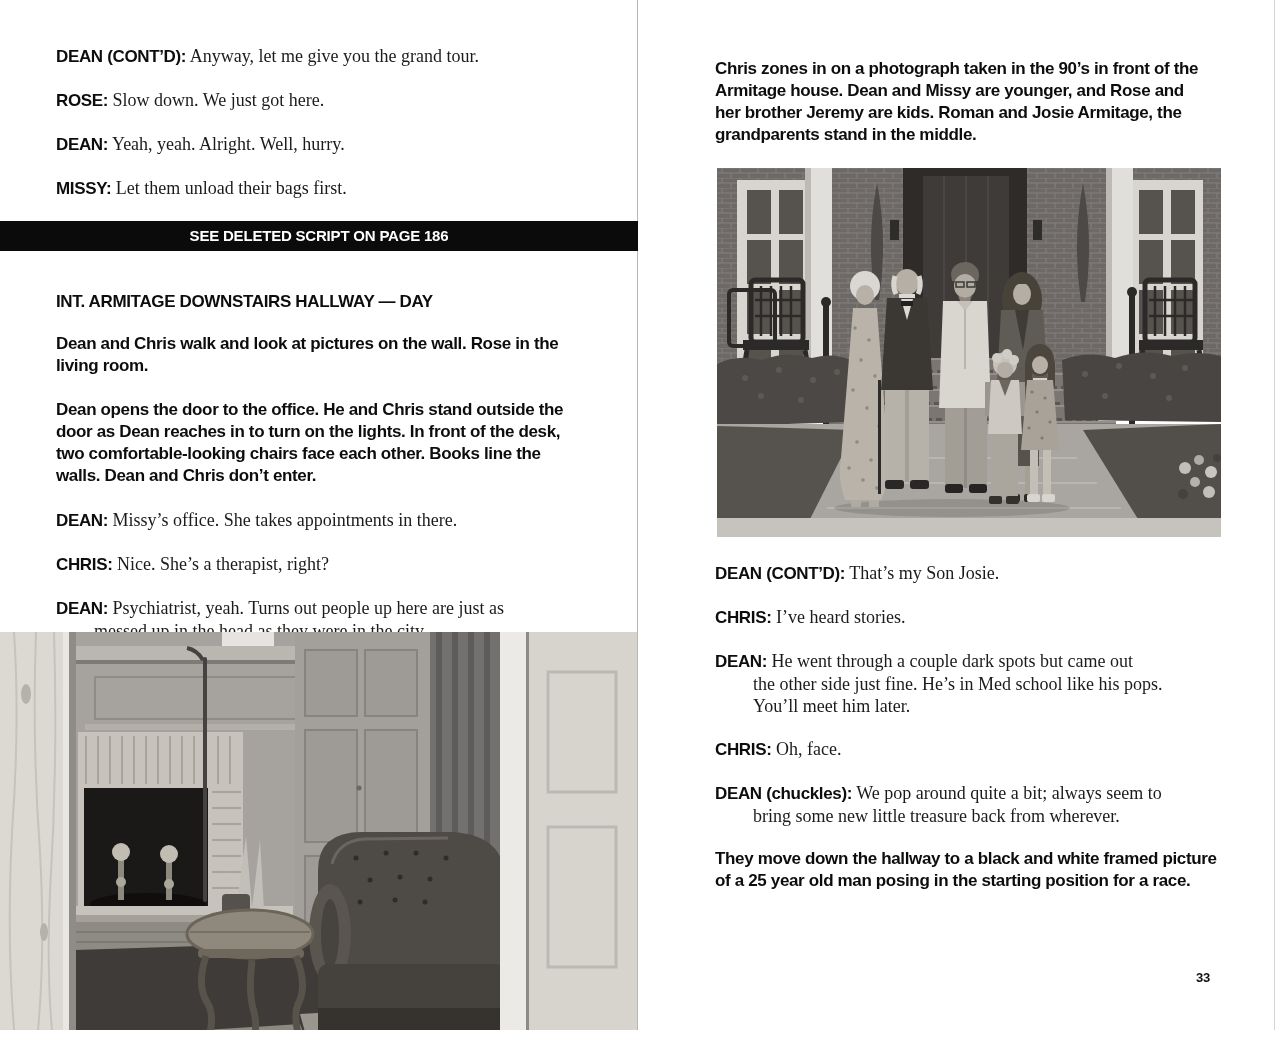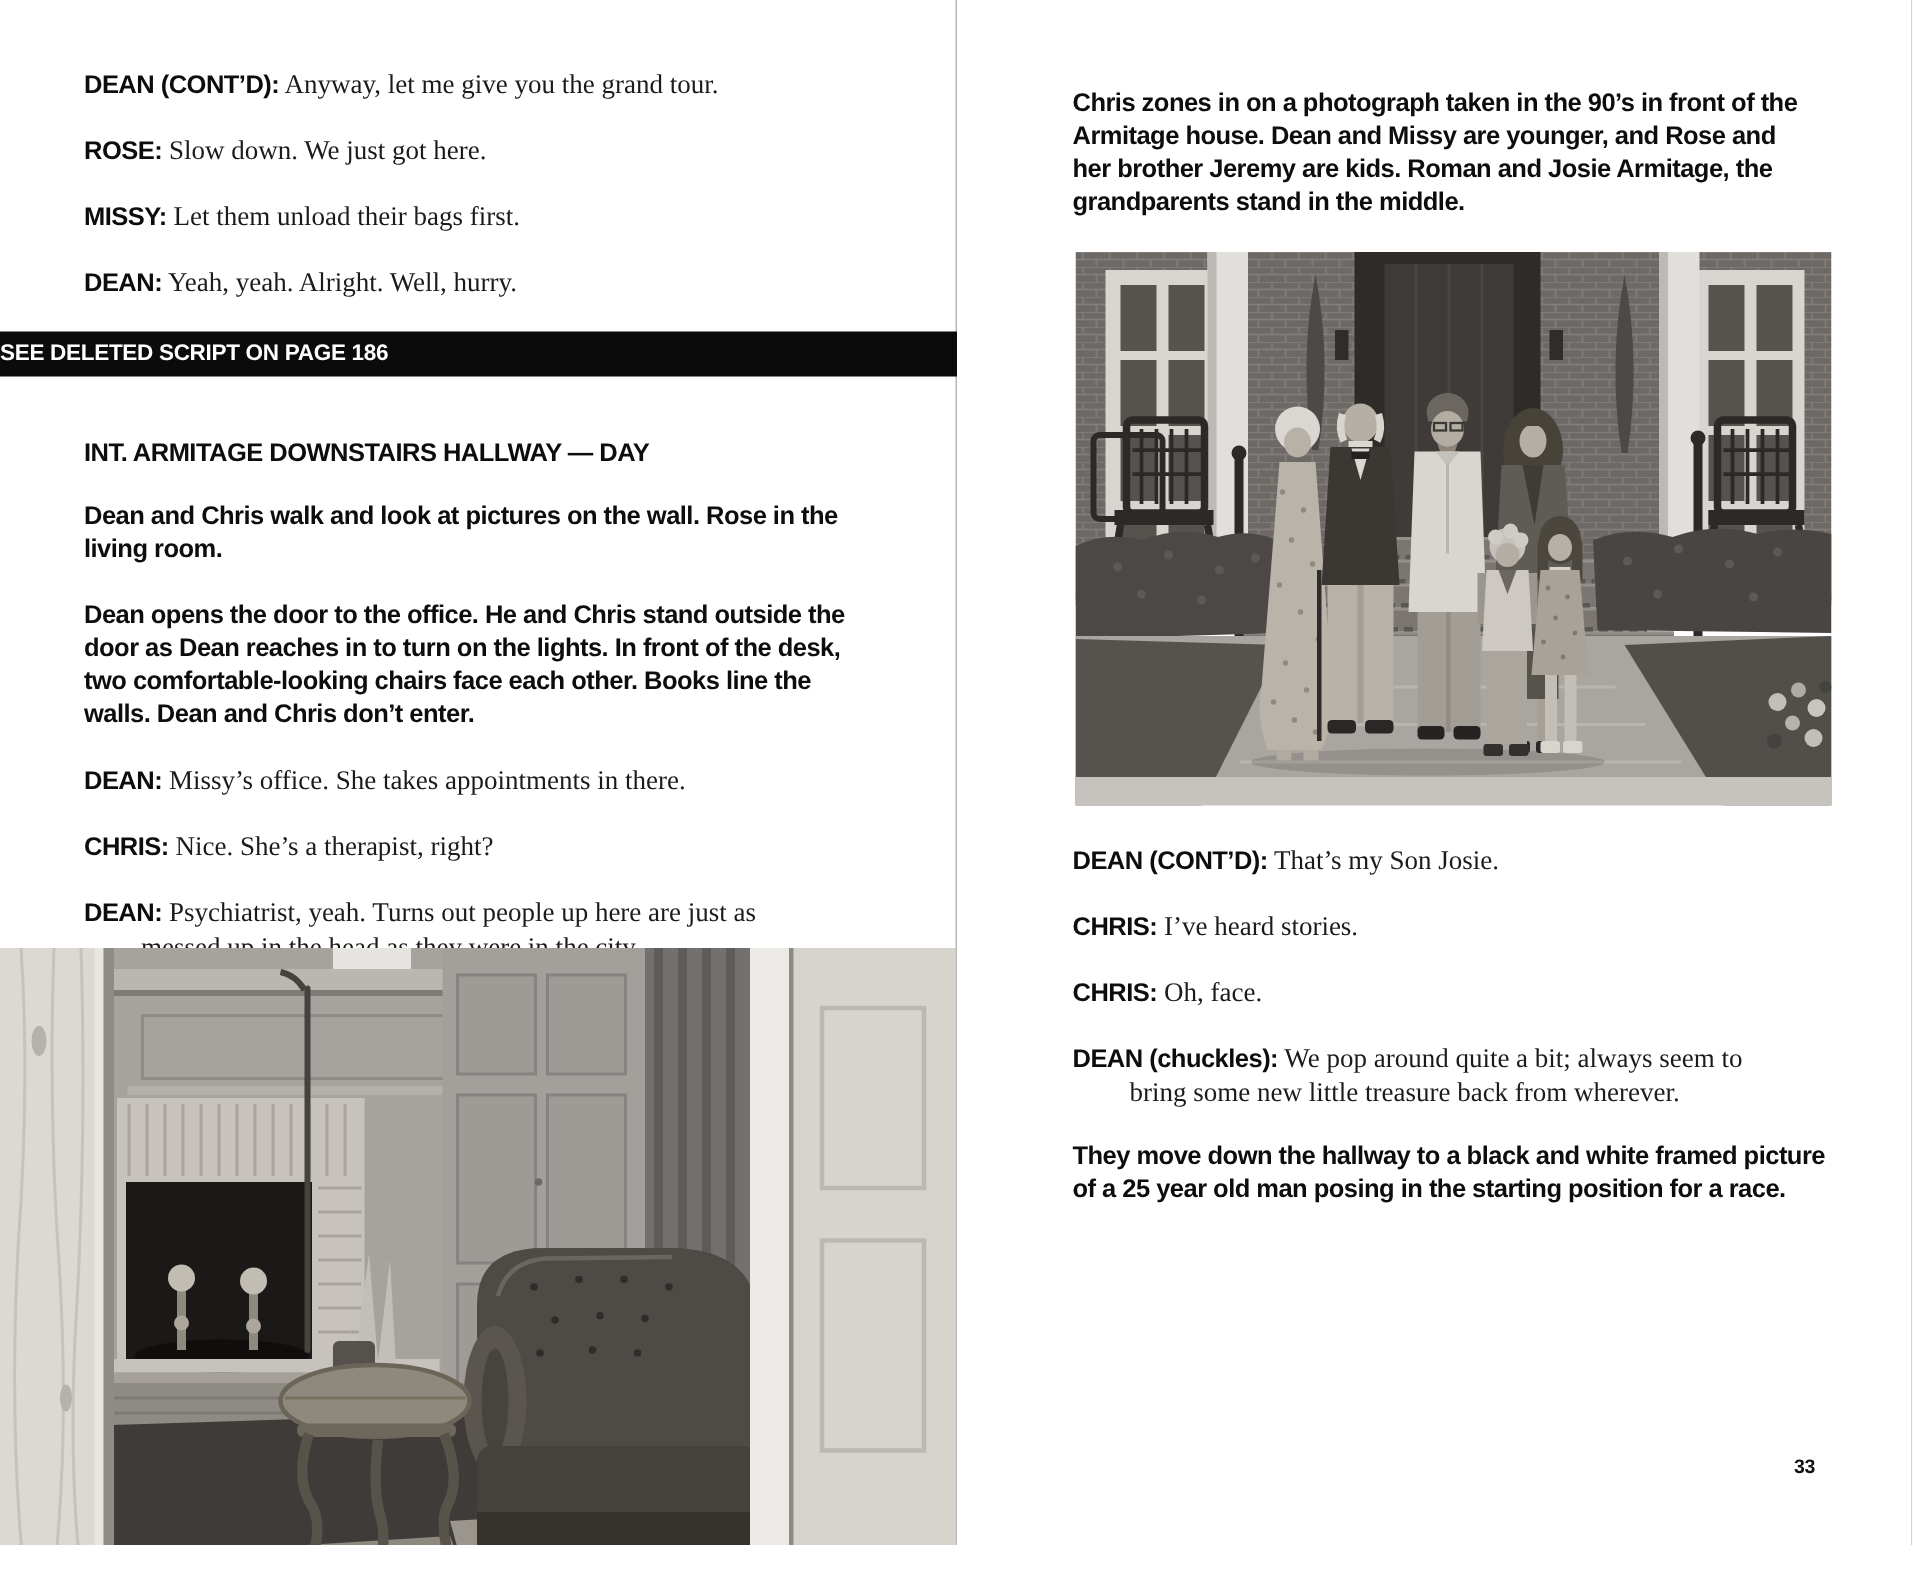--- a/index.html
+++ b/index.html
@@ -12,39 +12,39 @@
   .textcol-left{left:56px;width:562px;padding-top:45px;}
   .textcol-right{left:77px;width:524px;padding-top:58px;}
   .dlg{font-family:"Liberation Serif","DejaVu Serif",serif;font-size:18px;line-height:22px;
        color:#1b1b1b;margin:0 0 21px 0;padding-left:38px;text-indent:-38px;white-space:pre-line;}
   .spk{font-family:"Liberation Sans","DejaVu Sans",sans-serif;font-weight:700;font-size:17px;
        letter-spacing:-0.35px;color:#0d0d0d;}
   .act{font-family:"Liberation Sans","DejaVu Sans",sans-serif;font-weight:700;font-size:17px;
        letter-spacing:-0.35px;line-height:22px;color:#0d0d0d;margin:0 0 22px 0;white-space:pre-line;}
   .scene-heading{margin-bottom:20px;margin-top:40px;}
   .banner{margin-left:-56px;width:638px;height:30px;background:#0b0b0b;color:#ffffff;
-          font-weight:700;font-size:15px;line-height:30px;letter-spacing:-0.2px;
+          text-align:center;font-weight:700;font-size:15px;line-height:30px;letter-spacing:-0.2px;
           margin-bottom:13px;}
   .photo-left{position:absolute;left:0;bottom:0;width:637px;height:418px;display:block;}
   .photo-right{display:block;width:504px;height:369px;margin:0 0 25px 2px;}
   .page-number{position:absolute;left:558px;top:970px;font-weight:700;font-size:13px;
                letter-spacing:-0.2px;color:#111;}
   .bottom-edge{position:absolute;left:0;bottom:0;width:638px;height:4px;background:#d8d6d2;opacity:.85;}
 </style>
 </head>
 <body>
 
 <div class="spread">
 
   <div class="page page-left">
     <div class="textcol textcol-left">
       <p class="dlg"><span class="spk">DEAN (CONT’D):</span> <span>Anyway, let me give you the grand tour.</span></p>
       <p class="dlg"><span class="spk">ROSE:</span> <span>Slow down. We just got here.</span></p>
+      <p class="dlg"><span class="spk">DEAN:</span> <span>Yeah, yeah. Alright. Well, hurry.</span></p>
       <p class="dlg"><span class="spk">MISSY:</span> <span>Let them unload their bags first.</span></p>
-      <p class="dlg"><span class="spk">DEAN:</span> <span>Yeah, yeah. Alright. Well, hurry.</span></p>
 
       <div class="banner">SEE DELETED SCRIPT ON PAGE 186</div>
 
       <p class="act scene-heading">INT. ARMITAGE DOWNSTAIRS HALLWAY — DAY</p>
       <p class="act">Dean and Chris walk and look at pictures on the wall. Rose in the
 living room.</p>
       <p class="act">Dean opens the door to the office. He and Chris stand outside the
 door as Dean reaches in to turn on the lights. In front of the desk,
 two comfortable-looking chairs face each other. Books line the
 walls. Dean and Chris don’t enter.</p>
@@ -409,20 +409,23 @@
           </g>
           <rect x="313" y="282" width="8" height="44" fill="#c3beb6"></rect>
           <rect x="326" y="282" width="8" height="44" fill="#c3beb6"></rect>
           <rect x="310" y="326" width="13" height="8" rx="2" fill="#d8d5cf"></rect>
           <rect x="325" y="326" width="13" height="8" rx="2" fill="#d8d5cf"></rect>
         </g>
       </svg>
 
       <p class="dlg"><span class="spk">DEAN (CONT’D):</span> <span>That’s my Son Josie.</span></p>
       <p class="dlg"><span class="spk">CHRIS:</span> <span>I’ve heard stories.</span></p>
+      <p class="dlg"><span class="spk">DEAN:</span> <span>He went through a couple dark spots but came out
+the other side just fine. He’s in Med school like his pops.
+You’ll meet him later.</span></p>
       <p class="dlg"><span class="spk">CHRIS:</span> <span>Oh, face.</span></p>
       <p class="dlg"><span class="spk">DEAN (chuckles):</span> <span>We pop around quite a bit; always seem to
 bring some new little treasure back from wherever.</span></p>
       <p class="act">They move down the hallway to a black and white framed picture
 of a 25 year old man posing in the starting position for a race.</p>
     </div>
 
     <div class="page-number">33</div>
   </div>
 

